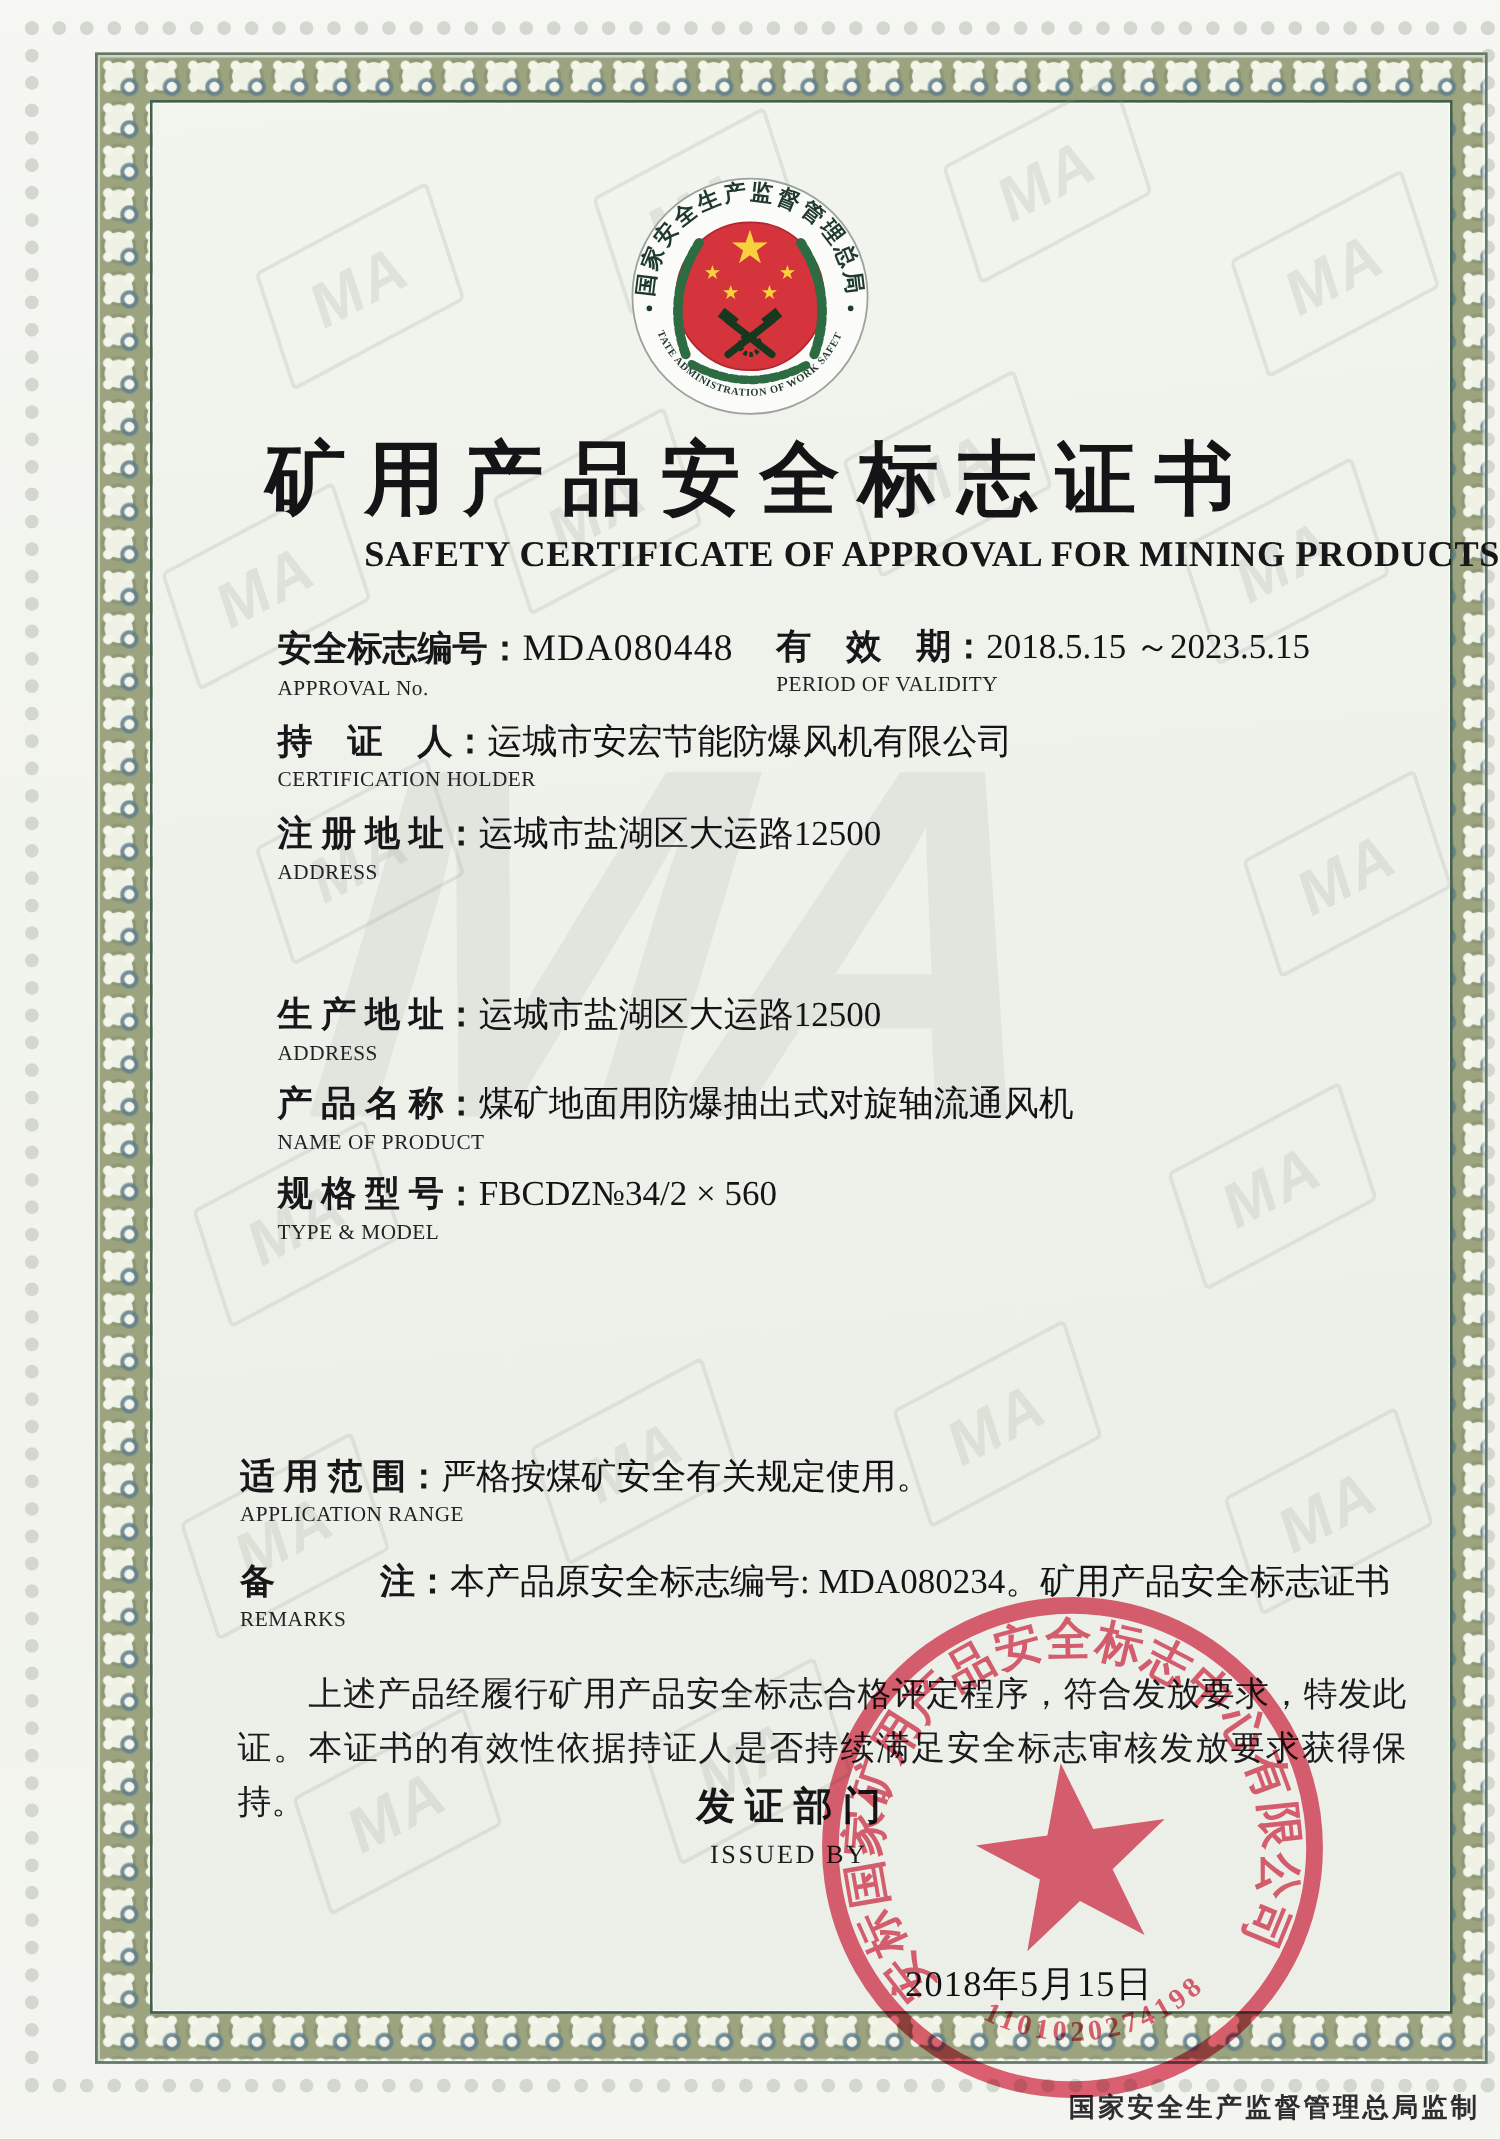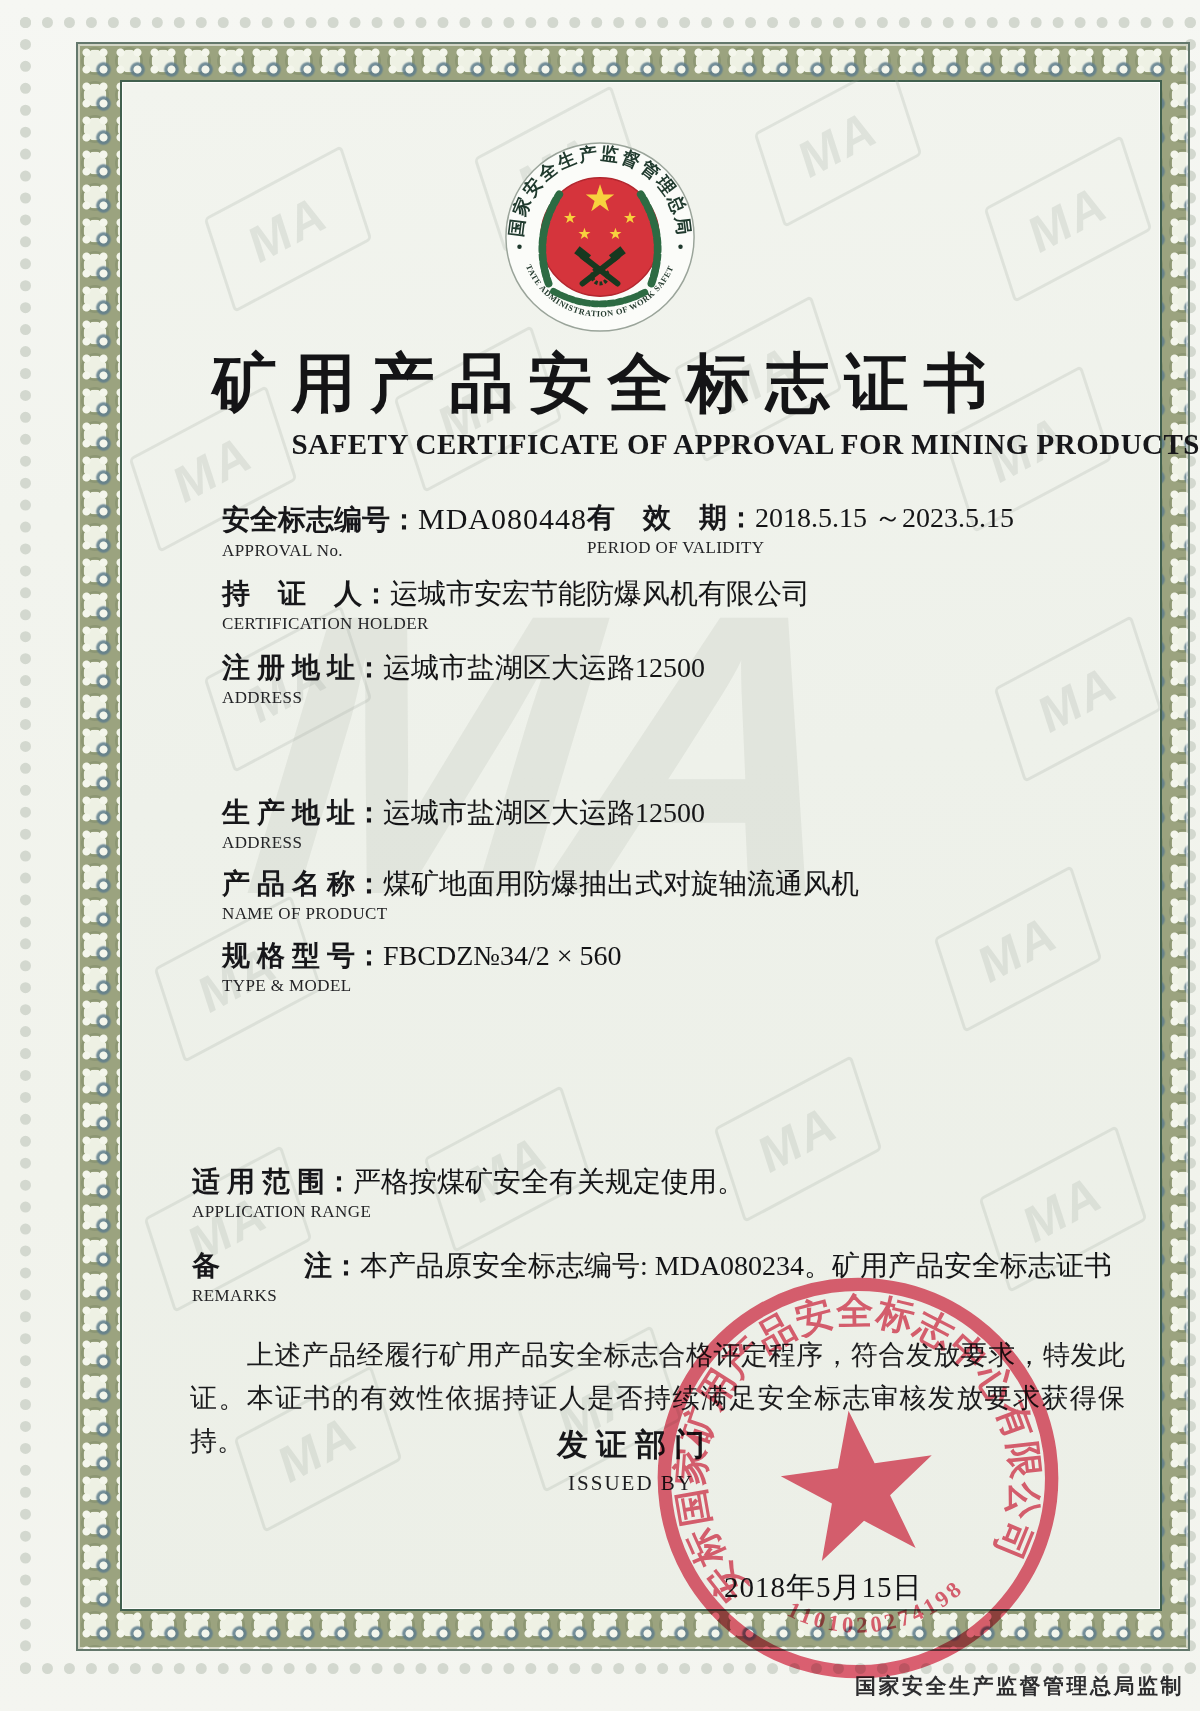--- a/index.html
+++ b/index.html
@@ -39,21 +39,21 @@
     transform:skewX(-6deg);pointer-events:none;}
   
   .emblem{position:absolute;left:503px;top:140px;width:194px;height:194px;z-index:2;}
   
   .title{position:absolute;left:0;right:0;top:340px;z-index:2;text-align:center;
     font-size:64px;font-weight:900;letter-spacing:15px;padding-left:15px;color:#141416;}
   .subtitle{position:absolute;left:0;right:0;top:428px;z-index:2;text-align:right;
     font-size:29px;font-weight:700;letter-spacing:0.5px;color:#17171a;}
   
   .approval-row{position:absolute;left:222px;top:500px;z-index:2;display:flex;white-space:nowrap;}
-  .field2{}
+  .field2{margin-left:34px;}
   .main{font-size:28px;line-height:1.25;}
   .lbl{font-weight:700;color:#17171a;}
   .val{color:#141416;}
   .val-mono{font-size:30px;letter-spacing:1px;}
   .sub{font-size:17px;letter-spacing:0.4px;color:#232326;margin-top:3px;}
   .row{position:absolute;left:222px;z-index:2;white-space:nowrap;}
   .row.wide{left:192px;}
   .statement{position:absolute;left:190px;top:1334px;width:935px;z-index:2;
     font-size:27px;line-height:1.6;text-indent:2.1em;text-align:justify;color:#1b1b1d;}
   .issued{position:absolute;left:500px;top:1424px;width:262px;z-index:2;text-align:center;}

